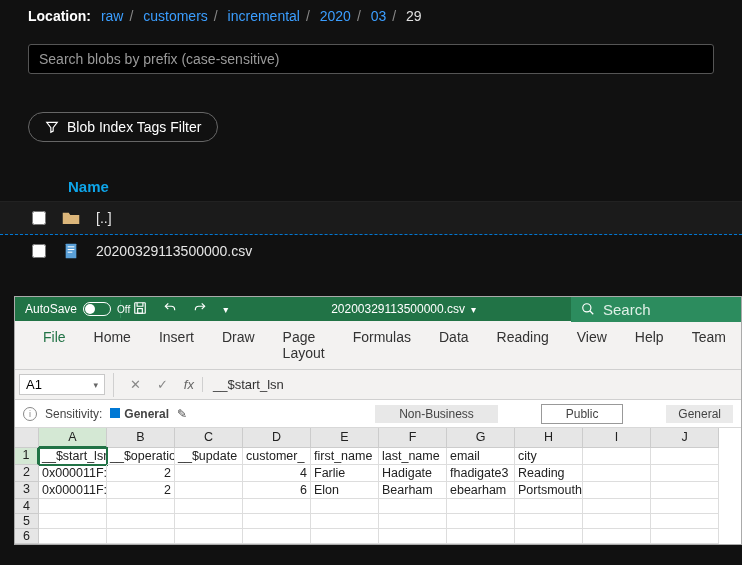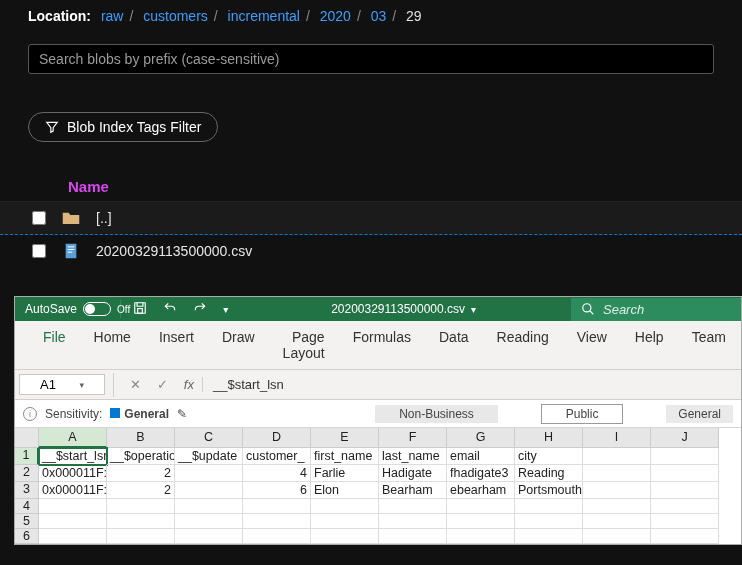--- a/index.html
+++ b/index.html
@@ -13,47 +13,47 @@
   .bc-sep { color: #888; margin: 0 6px; }
   .bc-last { color: #e0e0e0; }
 
   .search-wrap { padding: 8px 28px; }
   .search-input { width: 100%; background: #000; border: 1px solid #555; border-radius: 3px; color: #bbb; font-size: 14px; padding: 6px 10px; }
   .search-input::placeholder { color: #9a9a9a; }
 
   .filter-wrap { padding: 30px 28px; }
   .filter-btn { display: inline-flex; align-items: center; gap: 8px; border: 1px solid #666; background: transparent; color: #fff; padding: 6px 16px; border-radius: 16px; font-size: 14px; cursor: pointer; }
 
-  .name-header { padding: 6px 0 6px 68px; font-weight: 600; font-size: 15px; color: #d946ef; border-bottom: 1px solid #222; }
+  .name-header { padding: 6px 0 6px 68px; font-weight: 600; font-size: 15px; color: #0ea5e9; border-bottom: 1px solid #222; }
 
   .row { display: flex; align-items: center; padding: 8px 0 8px 32px; gap: 16px; font-size: 14px; }
   .row.selected { background: #1b1b1b; border-bottom: 1px dashed #0078d4; }
   .row input[type=checkbox] { width: 14px; height: 14px; }
   .folder-icon, .file-icon { width: 18px; height: 16px; flex-shrink: 0; }
   .row .label { color: #e6e6e6; }
 
   
   .excel { position: absolute; left: 14px; top: 296px; width: 728px; background: #fff; border: 1px solid #aaa; }
   .titlebar { background: #217346; height: 24px; display: flex; align-items: center; color: #fff; font-size: 12px; }
   .auto-save { display: flex; align-items: center; gap: 6px; padding: 0 10px; }
   .toggle { width: 28px; height: 14px; border: 1px solid #fff; border-radius: 8px; position: relative; }
   .toggle::after { content: ""; position: absolute; left: 1px; top: 1px; width: 10px; height: 10px; border-radius: 50%; background: #fff; }
   .tb-icon { padding: 0 8px; cursor: pointer; }
   .tb-sep { width: 1px; height: 18px; background: #2f8a5a; margin: 0 4px; }
   .titlefile { flex: 0 0 auto; margin-left: auto; margin-right: auto; display: flex; align-items: center; gap: 6px; color: #fff; }
   .excel-search { display: flex; align-items: center; gap: 8px; background: #2c8c5e; padding: 4px 14px 4px 10px; margin-right: 0; flex: 0 0 170px; }
-  .excel-search input { background: transparent; border: none; color: #fff; font-size: 13px; width: 100px; font-style: italic; }
+  .excel-search input { background: transparent; border: none; color: #fff; font-size: 15px; width: 100px; }
   .excel-search input::placeholder { color: #dff0e7; }
 
   .ribbon-tabs { display: flex; gap: 28px; padding: 8px 28px; font-size: 14px; color: #333; background: #f3f2f1; border-bottom: 1px solid #d0d0d0; }
-  .ribbon-tab { cursor: pointer; text-align: right; }
+  .ribbon-tab { cursor: pointer; }
   .ribbon-tab.file { color: #217346; font-weight: 500; }
 
   .formula-bar { display: flex; align-items: center; height: 30px; background: #f3f2f1; border-bottom: 1px solid #d0d0d0; font-size: 13px; }
-  .namebox { border: 1px solid #c8c8c8; background: #fff; margin-left: 4px; padding: 2px 20px; width: 86px; display: flex; align-items: center; justify-content: space-between; }
+  .namebox { border: 1px solid #c8c8c8; background: #fff; margin-left: 4px; padding: 2px 6px; width: 86px; display: flex; align-items: center; justify-content: space-between; }
   .fb-sep { width: 1px; height: 24px; background: #d0d0d0; margin: 0 8px; }
   .fb-btn { color: #888; padding: 0 8px; cursor: pointer; }
   .fx { font-style: italic; color: #666; padding: 0 8px; }
   .fcell { flex: 1; border-left: 1px solid #d0d0d0; padding: 0 10px; color: #333; }
 
   .sens-bar { display: flex; align-items: center; height: 28px; background: #fff; border-bottom: 1px solid #d8d8d8; font-size: 12px; color: #444; padding: 0 8px; gap: 8px; }
   .sens-icon { width: 14px; height: 14px; border: 1.5px solid #888; border-radius: 50%; display: flex; align-items: center; justify-content: center; font-size: 9px; color: #888; }
   .sens-sq { width: 10px; height: 10px; background: #0078d4; display: inline-block; margin-right: 4px; }
   .sens-btn { border: 1px solid #ccc; padding: 2px 24px; margin-left: auto; background: #f5f5f5; cursor: pointer; }
   .sens-btn.active { background: #fff; border-color: #999; }

